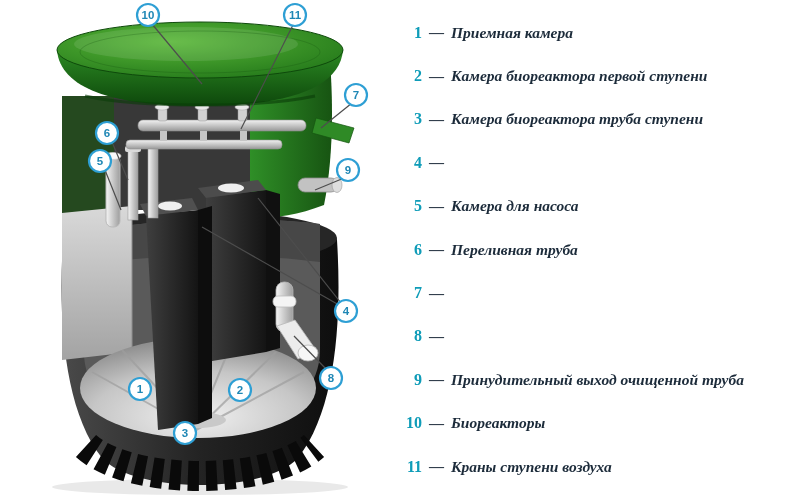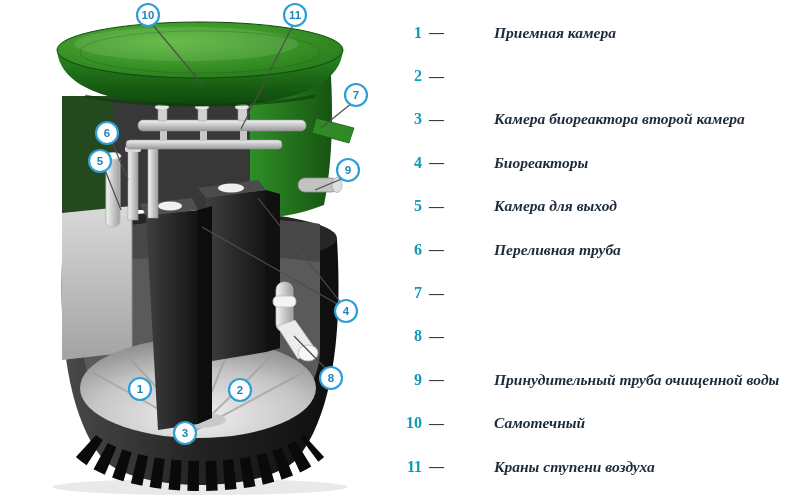--- a/index.html
+++ b/index.html
@@ -5,21 +5,21 @@
   html,body{margin:0;padding:0;background:#fff;}
   .page{position:relative;width:800px;height:500px;background:#ffffff;overflow:hidden;
         font-family:"Liberation Serif",serif;}
   .illustration{position:absolute;left:0;top:0;width:390px;height:500px;}
   .legend{position:absolute;left:394px;top:11px;width:398px;display:flex;flex-direction:column;}
   .legend-row{height:43.4px;display:flex;align-items:center;}
   .legend-num{min-width:28px;text-align:right;color:#0f9cb8;font-weight:bold;
               font-size:16px;font-style:normal;}
   .legend-dash{margin:0 7px 0 7px;color:#1c2b3a;font-weight:bold;font-size:15px;}
   .legend-label{color:#1c2b3a;font-weight:bold;font-style:italic;font-size:15.5px;
-                white-space:nowrap;margin-left:43px;}
+                white-space:nowrap;}
   svg text{font-family:"Liberation Sans",sans-serif;}
 </style>
 </head>
 <body>
 
 <div class="page">
 
   <svg class="illustration" viewBox="0 0 390 500">
     <defs>
       <linearGradient id="gBody" x1="0" y1="0" x2="1" y2="0">
@@ -228,59 +228,59 @@
 
   <div class="legend">
     <div class="legend-row">
       <span class="legend-num">1</span>
       <span class="legend-dash">—</span>
       <span class="legend-label">Приемная камера</span>
     </div>
     <div class="legend-row">
       <span class="legend-num">2</span>
       <span class="legend-dash">—</span>
+      <span class="legend-label">Камера биореактора первой ступени</span>
     </div>
     <div class="legend-row">
       <span class="legend-num">3</span>
       <span class="legend-dash">—</span>
-      <span class="legend-label">Камера биореактора второй камера</span>
+      <span class="legend-label">Камера биореактора труба ступени</span>
     </div>
     <div class="legend-row">
       <span class="legend-num">4</span>
       <span class="legend-dash">—</span>
+    </div>
+    <div class="legend-row">
+      <span class="legend-num">5</span>
+      <span class="legend-dash">—</span>
+      <span class="legend-label">Камера для насоса</span>
+    </div>
+    <div class="legend-row">
+      <span class="legend-num">6</span>
+      <span class="legend-dash">—</span>
+      <span class="legend-label">Переливная труба</span>
+    </div>
+    <div class="legend-row">
+      <span class="legend-num">7</span>
+      <span class="legend-dash">—</span>
+    </div>
+    <div class="legend-row">
+      <span class="legend-num">8</span>
+      <span class="legend-dash">—</span>
+    </div>
+    <div class="legend-row">
+      <span class="legend-num">9</span>
+      <span class="legend-dash">—</span>
+      <span class="legend-label">Принудительный выход очищенной труба</span>
+    </div>
+    <div class="legend-row">
+      <span class="legend-num">10</span>
+      <span class="legend-dash">—</span>
       <span class="legend-label">Биореакторы</span>
     </div>
     <div class="legend-row">
-      <span class="legend-num">5</span>
-      <span class="legend-dash">—</span>
-      <span class="legend-label">Камера для выход</span>
-    </div>
-    <div class="legend-row">
-      <span class="legend-num">6</span>
-      <span class="legend-dash">—</span>
-      <span class="legend-label">Переливная труба</span>
-    </div>
-    <div class="legend-row">
-      <span class="legend-num">7</span>
-      <span class="legend-dash">—</span>
-    </div>
-    <div class="legend-row">
-      <span class="legend-num">8</span>
-      <span class="legend-dash">—</span>
-    </div>
-    <div class="legend-row">
-      <span class="legend-num">9</span>
-      <span class="legend-dash">—</span>
-      <span class="legend-label">Принудительный труба очищенной воды</span>
-    </div>
-    <div class="legend-row">
-      <span class="legend-num">10</span>
-      <span class="legend-dash">—</span>
-      <span class="legend-label">Самотечный</span>
-    </div>
-    <div class="legend-row">
       <span class="legend-num">11</span>
       <span class="legend-dash">—</span>
       <span class="legend-label">Краны ступени воздуха</span>
     </div>
   </div>
 
 </div>
 
 </body></html>

